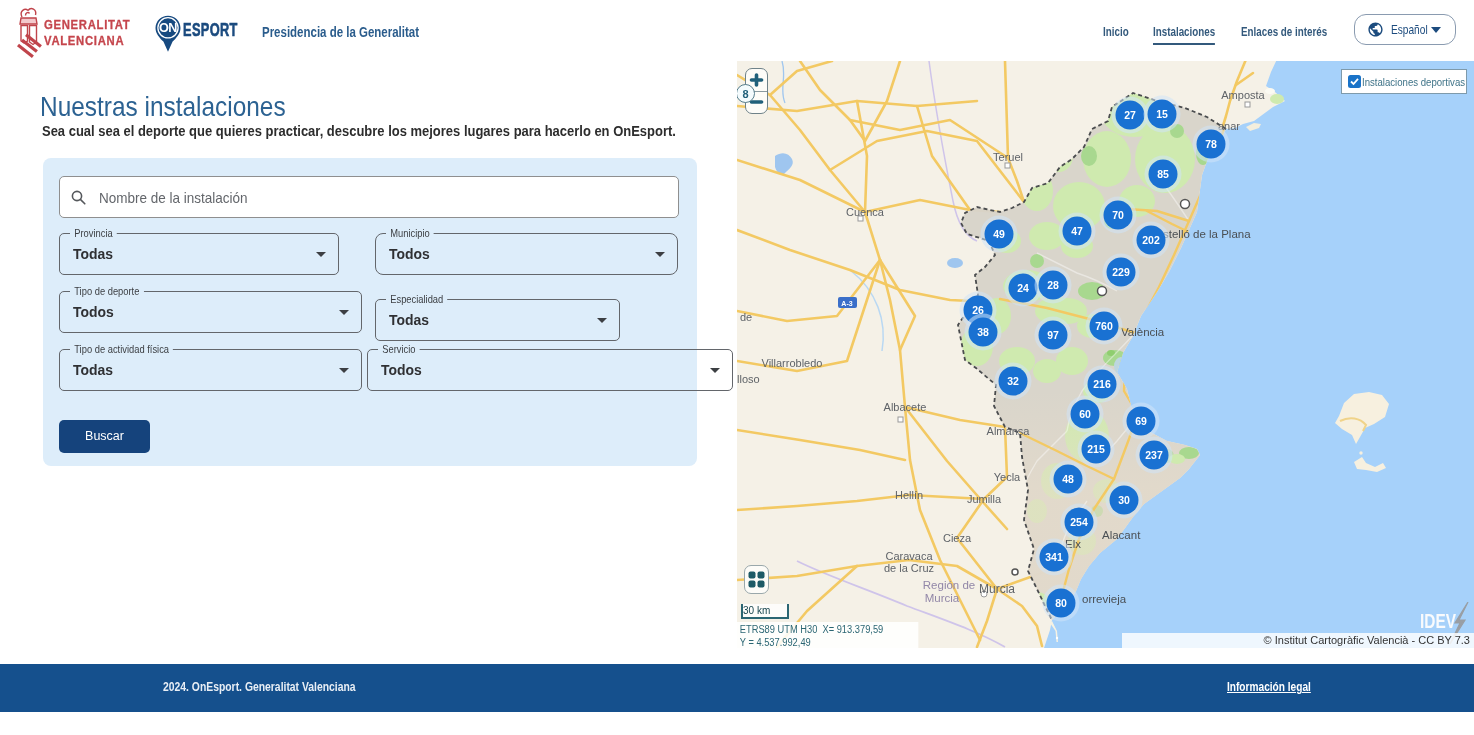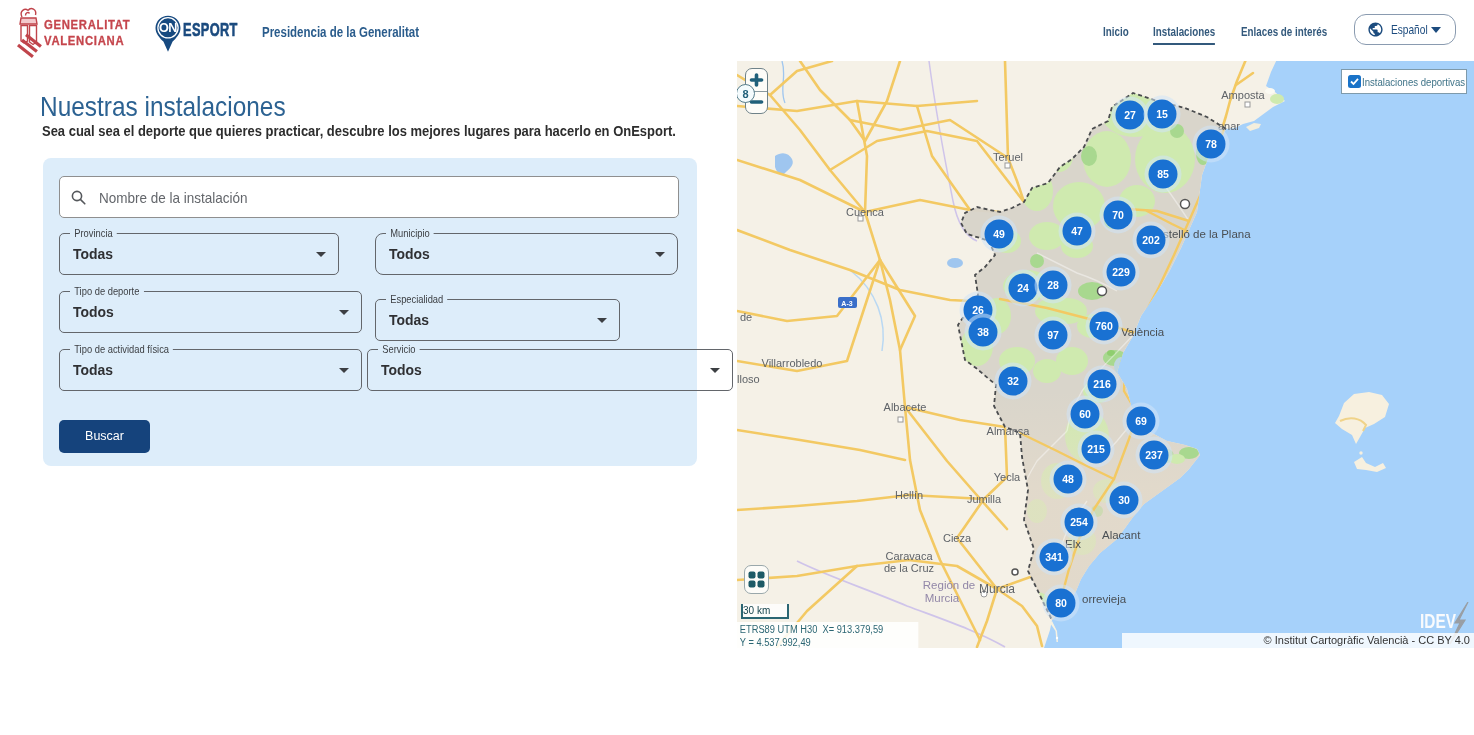--- a/index.html
+++ b/index.html
@@ -471,16 +471,20 @@
 
     <div style="position:absolute;left:4px;top:543px;width:48px;height:15px;background:rgba(255,255,255,0.8);border:2px solid #2b6673;border-top:none;color:#17454e;font-size:10px;line-height:13px;">30 km</div>
 
     <div style="position:absolute;left:0;top:561px;width:195px;height:27px;background:rgba(255,255,255,0.88);color:#2b6673;font-size:10px;line-height:12.5px;padding:2px 0 0 3px;transform:scaleX(0.93);transform-origin:left top;white-space:nowrap;">ETRS89 UTM H30&nbsp;&nbsp;X= 913.379,59<br>Y = 4.537.992,49</div>
 
     <svg style="position:absolute;left:683px;top:541px" width="54" height="46" viewBox="0 0 54 46">
       <path d="M48,0 L35,21 L40,21 L30,42 L45,18 L39,18 Z" fill="#999ea4" stroke="#999ea4" stroke-width="1.2"></path>
       <text x="0" y="26" font-size="21" font-weight="bold" fill="rgba(253,253,253,0.95)" textLength="36" lengthAdjust="spacingAndGlyphs" font-family="Liberation Sans">IDEV</text>
     </svg>
 
-    <div style="position:absolute;left:385px;top:572px;width:352px;height:15px;background:rgba(255,255,255,0.82);color:#333;font-size:11px;line-height:14px;text-align:right;padding-right:4px;">© Institut Cartogràfic Valencià - CC BY 4.0</div>
+    <div style="position:absolute;left:385px;top:572px;width:352px;height:15px;background:rgba(255,255,255,0.82);color:#333;font-size:11px;line-height:14px;text-align:right;padding-right:4px;">© Institut Cartogràfic Valencià - CC BY 7.3</div>
   </div>
 
+  <div id="footer">
+    <div class="c">2024. OnEsport. Generalitat Valenciana</div>
+    <div class="r">Información legal</div>
+  </div>
 </div>
 
 </body></html>

